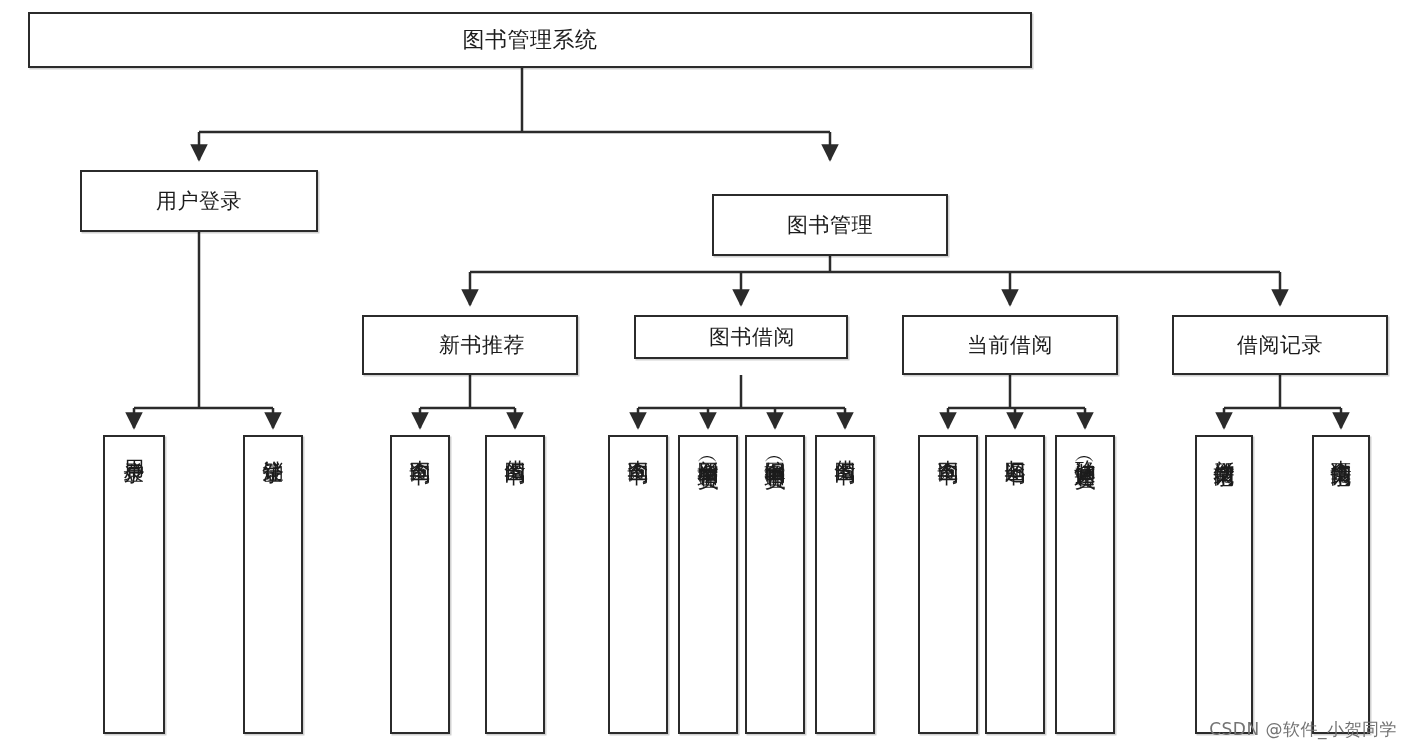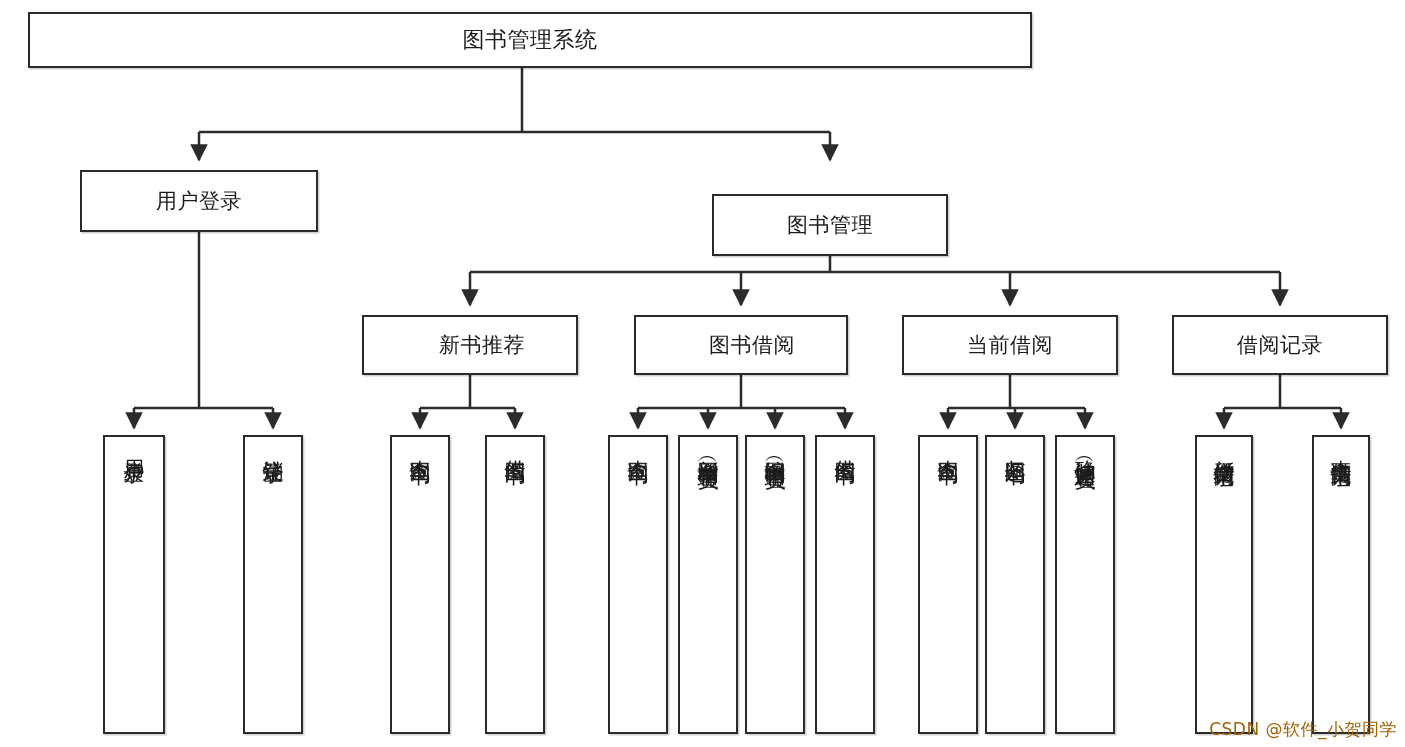--- a/index.html
+++ b/index.html
@@ -63,21 +63,21 @@
     font-size: 21px;
     line-height: 1.05;
     letter-spacing: 1.5px;
     white-space: nowrap;
   }
   .watermark {
     position: absolute;
     right: 8px;
     bottom: 6px;
     font-size: 17px;
-    color: #a16207;
+    color: #737373;
     white-space: nowrap;
     letter-spacing: 0.5px;
     z-index: 5;
   }
 </style>
 </head>
 <body>
 
 <div id="diagram">
 
@@ -138,21 +138,21 @@
   <div class="node h" style="left:80px; top:170px; width:238px; height:62px;">
     <span class="label">用户登录</span>
   </div>
   <div class="node h" style="left:712px; top:170px; width:236px; height:62px;margin-top:24px;">
     <span class="label">图书管理</span>
   </div>
 
   <div class="node h" style="left:362px; top:315px; width:216px; height:60px;padding-left:24px;">
     <span class="label">新书推荐</span>
   </div>
-  <div class="node h" style="left:634px; top:315px; width:214px; height:60px;padding-left:22px;">
+  <div class="node h" style="left:634px; top:315px; width:214px; height:44px;padding-left:22px;">
     <span class="label">图书借阅</span>
   </div>
   <div class="node h" style="left:902px; top:315px; width:216px; height:60px;">
     <span class="label">当前借阅</span>
   </div>
   <div class="node h" style="left:1172px; top:315px; width:216px; height:60px;">
     <span class="label">借阅记录</span>
   </div>
 
   <div class="node v" style="left:103px; top:435px; width:62px; height:299px;">

